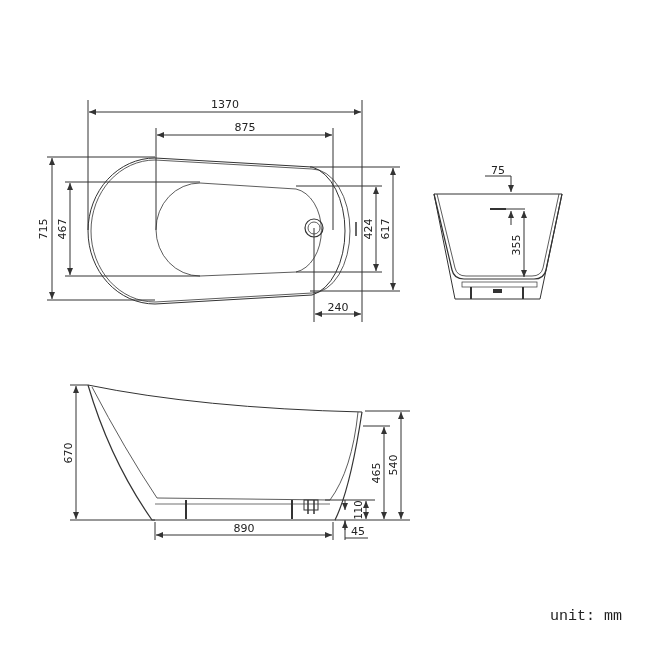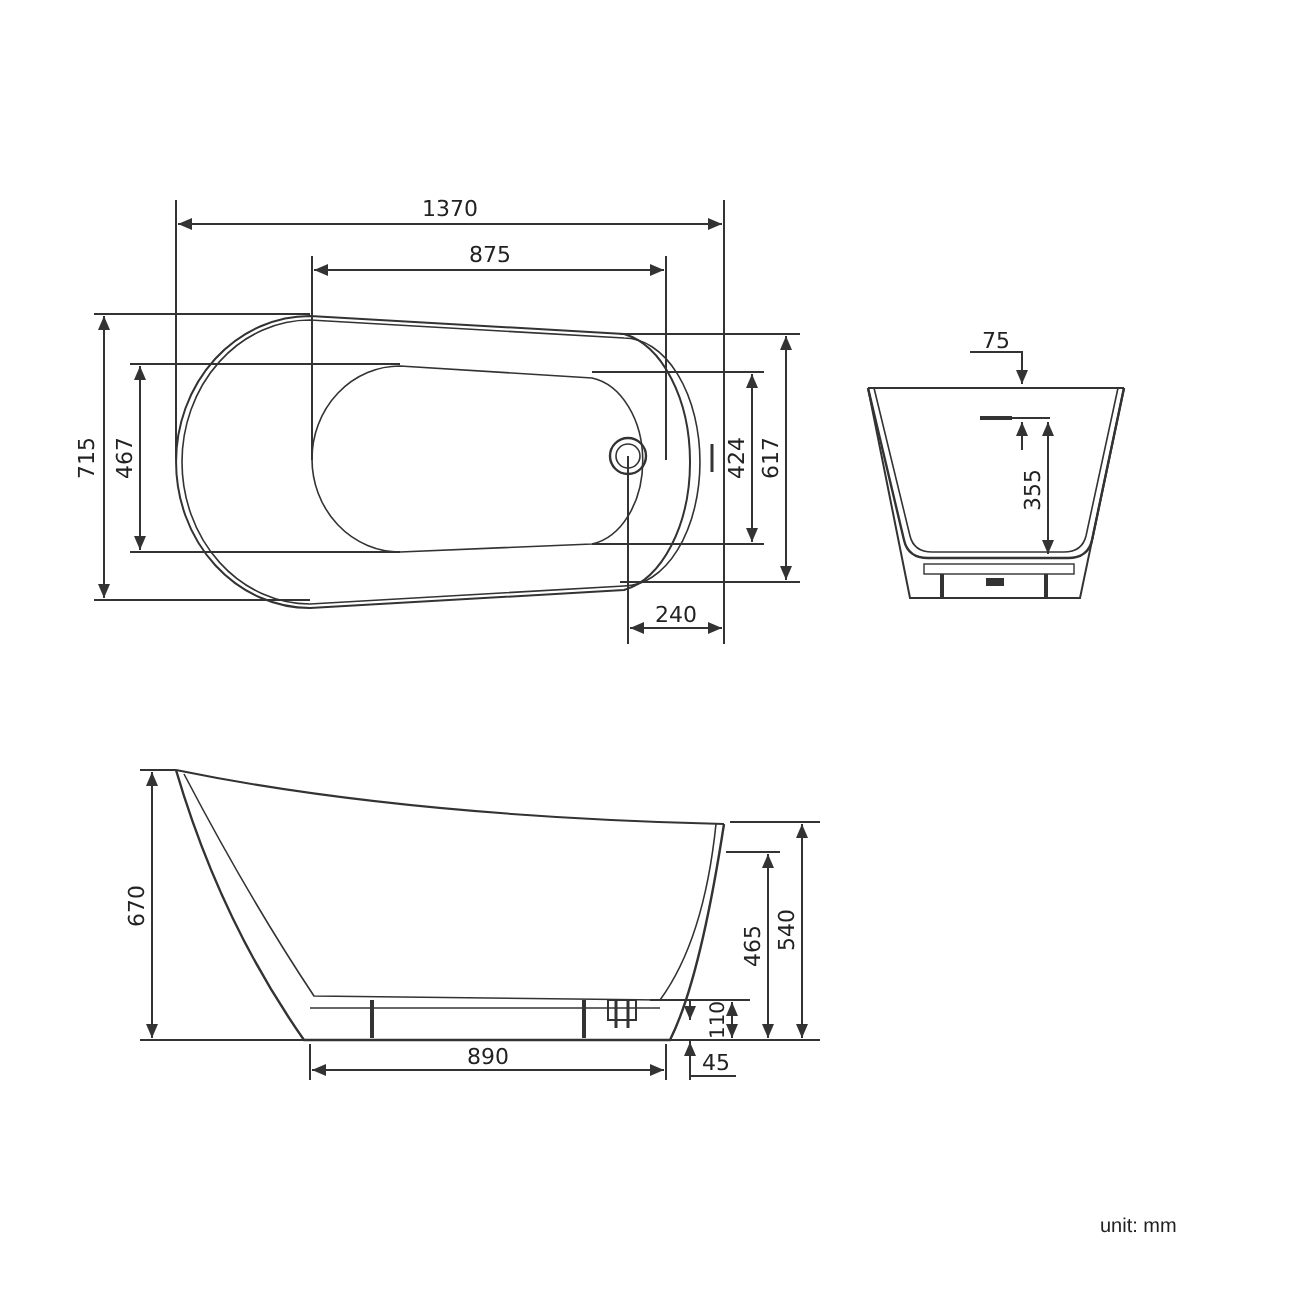--- a/index.html
+++ b/index.html
@@ -1,19 +1,19 @@
 <!DOCTYPE html>
 <html><head>
 <meta charset="utf-8">
 <style>
   html, body { margin: 0; padding: 0; background: #ffffff; }
   body { width: 650px; height: 650px; position: relative; overflow: hidden; font-family: "DejaVu Sans", sans-serif; }
   svg { position: absolute; left: 0; top: 0; }
   .dim { font-family: "DejaVu Sans", sans-serif; font-size: 11px; fill: #222; }
-  .unit { position: absolute; left: 550px; top: 608px; font-size: 10px; color: #222; font-family: Liberation Sans, sans-serif; }
+  .unit { position: absolute; left: 550px; top: 608px; font-size: 15px; color: #222; font-family: Liberation Mono, monospace; }
 </style>
 </head>
 <body>
 
 <svg width="650" height="650" viewBox="0 0 650 650">
   <defs>
     <marker id="arr" markerWidth="8" markerHeight="8" refX="7" refY="4" orient="auto-start-reverse">
       <path d="M0,1 L7,4 L0,7 z" fill="#333"></path>
     </marker>
   </defs>

